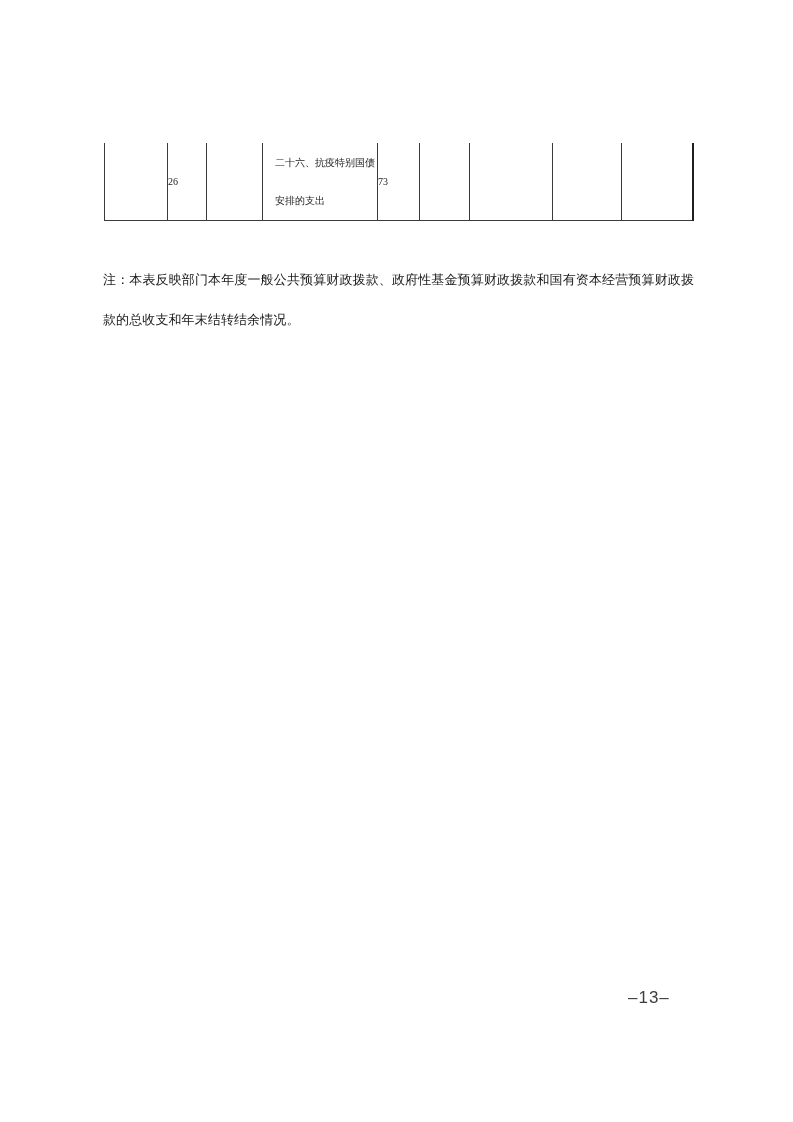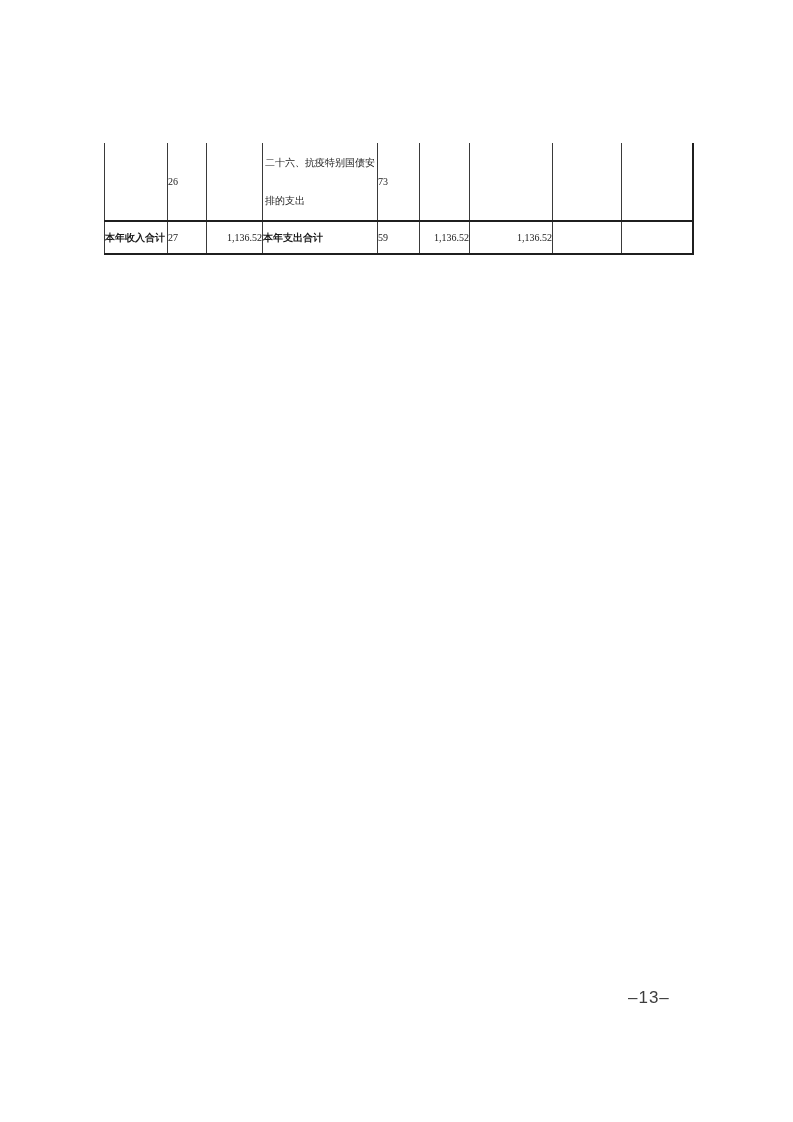--- a/index.html
+++ b/index.html
@@ -51,21 +51,21 @@
     border-bottom: 2px solid var(--border_heavy);
     height: 31px;
   }
   table.budget-table td:first-child { border-left: 1px solid var(--border); }
   table.budget-table td:last-child  { border-right: 2px solid var(--border_heavy); }
   td.center { text-align: left; }
   td.right  { text-align: right; padding-right: 2px; }
   td.bold   { font-weight: bold; }
   tr.row-cut td.desc {
     text-align: left;
-    padding-left: 2px;
+    padding-left: 12px;
     line-height: 38px;
   }
   .note {
     position: absolute;
     left: 103px;
     top: 260px;
     width: 591px;
     font-size: 13px;
     line-height: 40px;
     letter-spacing: 0.1px;
@@ -104,30 +104,20 @@
         <td class="center"></td>
         <td class="center">26</td>
         <td class="right"></td>
         <td class="desc">二十六、抗疫特别国债安排的支出</td>
         <td class="center">73</td>
         <td class="right"></td>
         <td class="right"></td>
         <td class="right"></td>
         <td class="right"></td>
       </tr>
-      <tr class="row-total">
-        <td class="center bold">本年收入合计</td>
-        <td class="center">27</td>
-        <td class="right">1,136.52</td>
-        <td class="center bold">本年支出合计</td>
-        <td class="center">59</td>
-        <td class="right">1,136.52</td>
-        <td class="right">1,136.52</td>
-        <td class="right"></td>
-        <td class="right"></td>
-      </tr>
     </tbody>
   </table>
 
+  <div class="note">注：本表反映部门本年度一般公共预算财政拨款、政府性基金预算财政拨款和国有资本经营预算财政拨款的总收支和年末结转结余情况。</div>
 
   <div class="pagenum">–13–</div>
 
 </div>
 
 </body></html>

